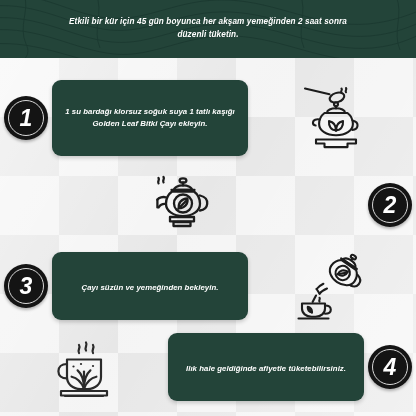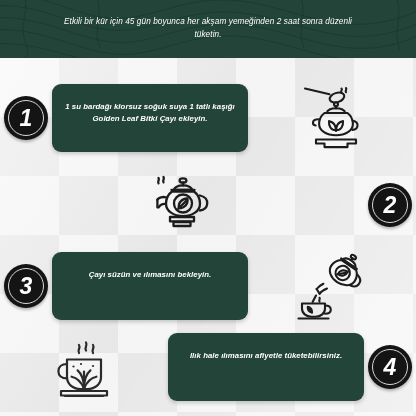--- a/index.html
+++ b/index.html
@@ -62,21 +62,21 @@
     top: 0;
     width: 416px;
     height: 58px;
   }
   .header-text {
     position: relative;
     z-index: 2;
     color: #ffffff;
     font-size: 8.2px;
     line-height: 12.5px;
-    font-weight: normal;
+    font-weight: bold;
     font-style: italic;
     text-align: center;
     letter-spacing: 0.1px;
     padding: 16px 62px 0 62px;
     box-sizing: border-box;
   }
 
   
   .step {
     position: absolute;
@@ -129,24 +129,24 @@
 
   .card {
     position: relative;
     width: 196px;
     flex: 0 0 196px;
     min-height: 68px;
     background: #234439;
     border-radius: 9px;
     box-shadow: 0 2px 4px rgba(0,0,0,0.20);
     display: flex;
-    align-items: flex-start;
+    align-items: flex-end;
     justify-content: center;
     box-sizing: border-box;
-    padding: 17px 12px;
+    padding: 26px 12px;
   }
   .card-text {
     color: #ffffff;
     font-size: 7.8px;
     line-height: 11.6px;
     font-weight: bold;
     font-style: italic;
     text-align: center;
     letter-spacing: 0.05px;
   }
@@ -260,21 +260,21 @@
         </g>
       </svg>
     </div>
   </div>
 
   <div class="step step-3 row-left">
     <div class="badge">
       <span class="badge-num">3</span>
     </div>
     <div class="card">
-      <div class="card-text">Çayı süzün ve ılımasını bekleyin.</div>
+      <div class="card-text">Çayı süzün ve yemeğinden bekleyin.</div>
     </div>
     <div class="icon-slot">
       <svg width="76" height="72" viewBox="0 0 76 72">
         <g fill="none" stroke="#1c1c1c" stroke-width="2.1" stroke-linecap="round" stroke-linejoin="round">
 
           <g transform="rotate(34 48 24)">
 
             <path d="M48,7.5 v-2.6"></path>
             <ellipse cx="48" cy="3.6" rx="2.8" ry="1.8"></ellipse>
 
@@ -309,21 +309,21 @@
         </g>
       </svg>
     </div>
   </div>
 
   <div class="step step-4 row-right">
     <div class="badge">
       <span class="badge-num">4</span>
     </div>
     <div class="card">
-      <div class="card-text">Ilık hale ılımasını afiyetle tüketebilirsiniz.</div>
+      <div class="card-text">Ilık hale geldiğinde afiyetle tüketebilirsiniz.</div>
     </div>
     <div class="icon-slot">
       <svg width="72" height="72" viewBox="0 0 72 72">
         <g fill="none" stroke="#2a2a2a" stroke-width="2.2" stroke-linecap="round" stroke-linejoin="round">
 
           <path d="M31,14 c2,3 -2,5 0,8"></path>
           <path d="M38,11.5 c2,3 -2,5 0,8"></path>
           <path d="M45,14 c2,3 -2,5 0,8"></path>
 
           <path d="M19,28.5 h34 v17.5 c0,7 -5.6,12 -13.6,12 h-6.8 c-8,0 -13.6,-5 -13.6,-12 Z"></path>

